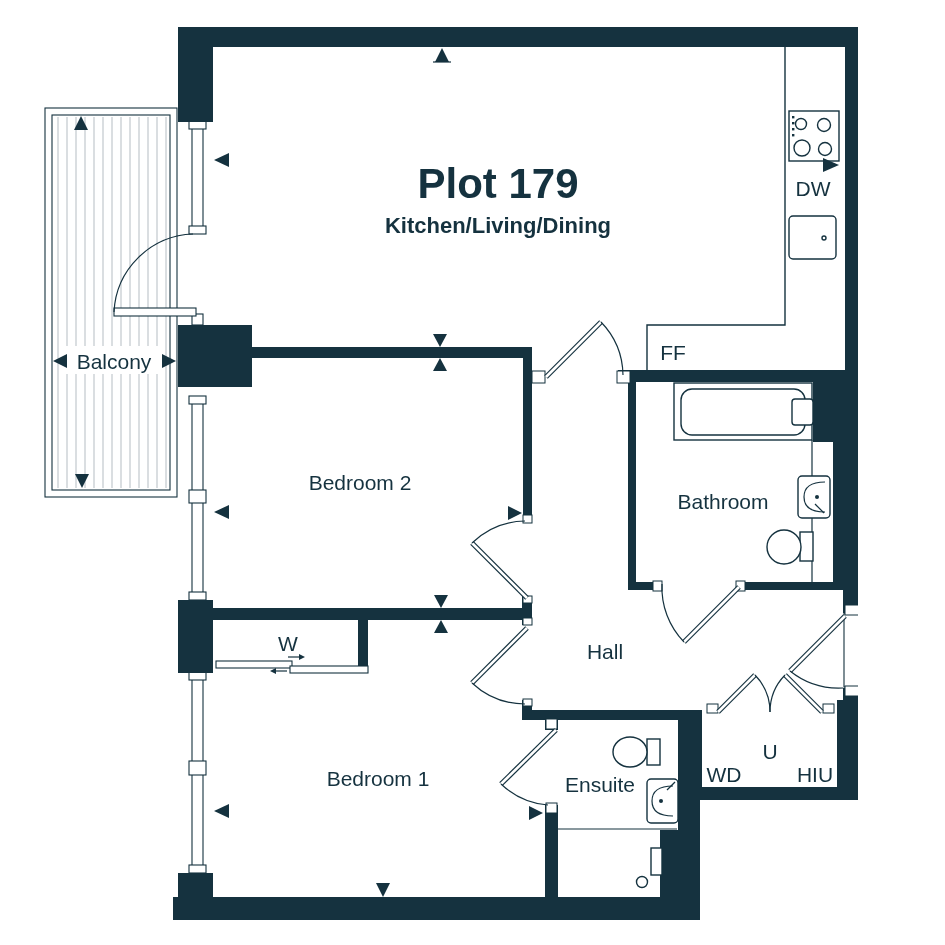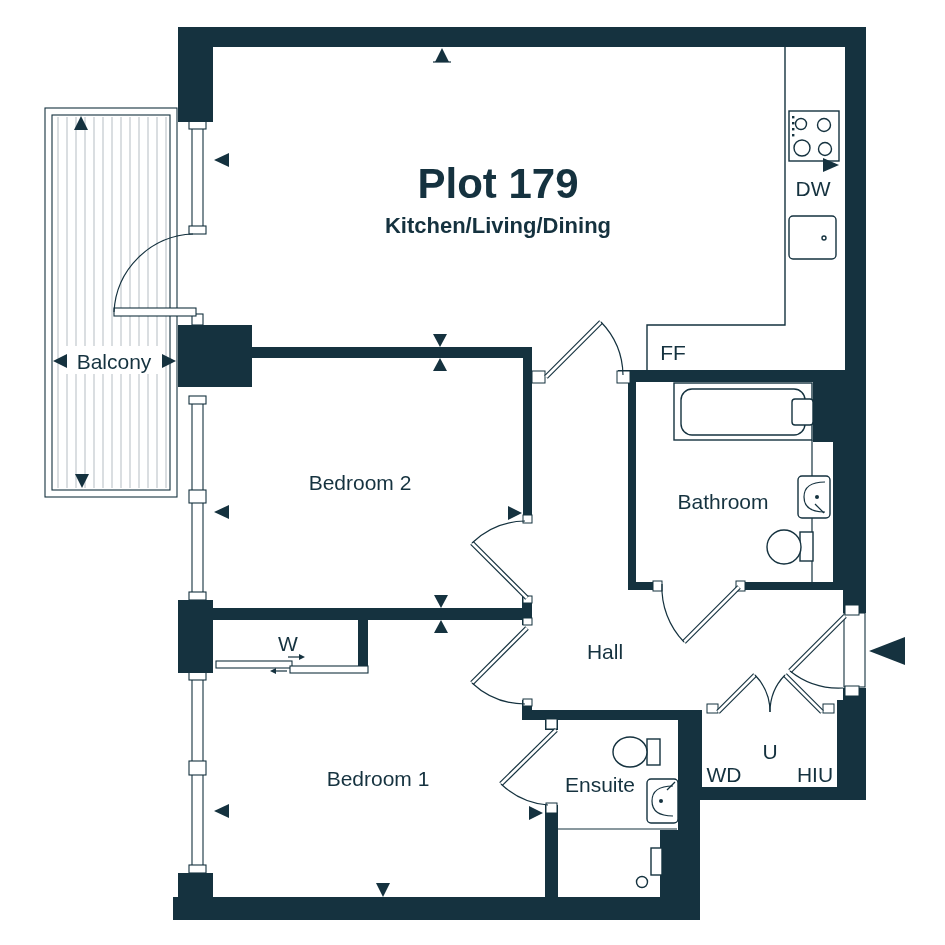--- a/index.html
+++ b/index.html
@@ -1,21 +1,21 @@
 <!DOCTYPE html>
 <html style="--wall: #15323f; --line: #15323f; --background: #ffffff;"><head>
 <meta charset="utf-8">
 <style>
   :root{
     --wall:#15323f;
     --line:#15323f;
     --background:#ffffff;
   }
   html,body{margin:0;padding:0;background:var(--background);}
-  .stage{position:relative;width:945px;height:945px;background:var(--background);overflow:hidden;}
+  .stage{position:relative;width:858px;height:945px;background:var(--background);overflow:hidden;}
   svg{position:absolute;left:0;top:0;}
   svg text{font-family:"Liberation Sans",sans-serif;fill:var(--wall);}
   .wall{fill:var(--wall);stroke:none;}
   .thin{stroke:var(--line);stroke-width:1.1;fill:#fff;}
   .ln{stroke:var(--line);stroke-width:1.4;fill:none;}
   .fixture{stroke:var(--line);stroke-width:1.4;fill:#fff;}
   .stop{fill:#fff;stroke:var(--line);stroke-width:1;}
   .arrow{fill:var(--wall);stroke:none;}
   .arc{stroke:var(--line);stroke-width:1.2;fill:none;}
   .leaf-o{stroke:var(--line);stroke-width:5;stroke-linecap:butt;}

